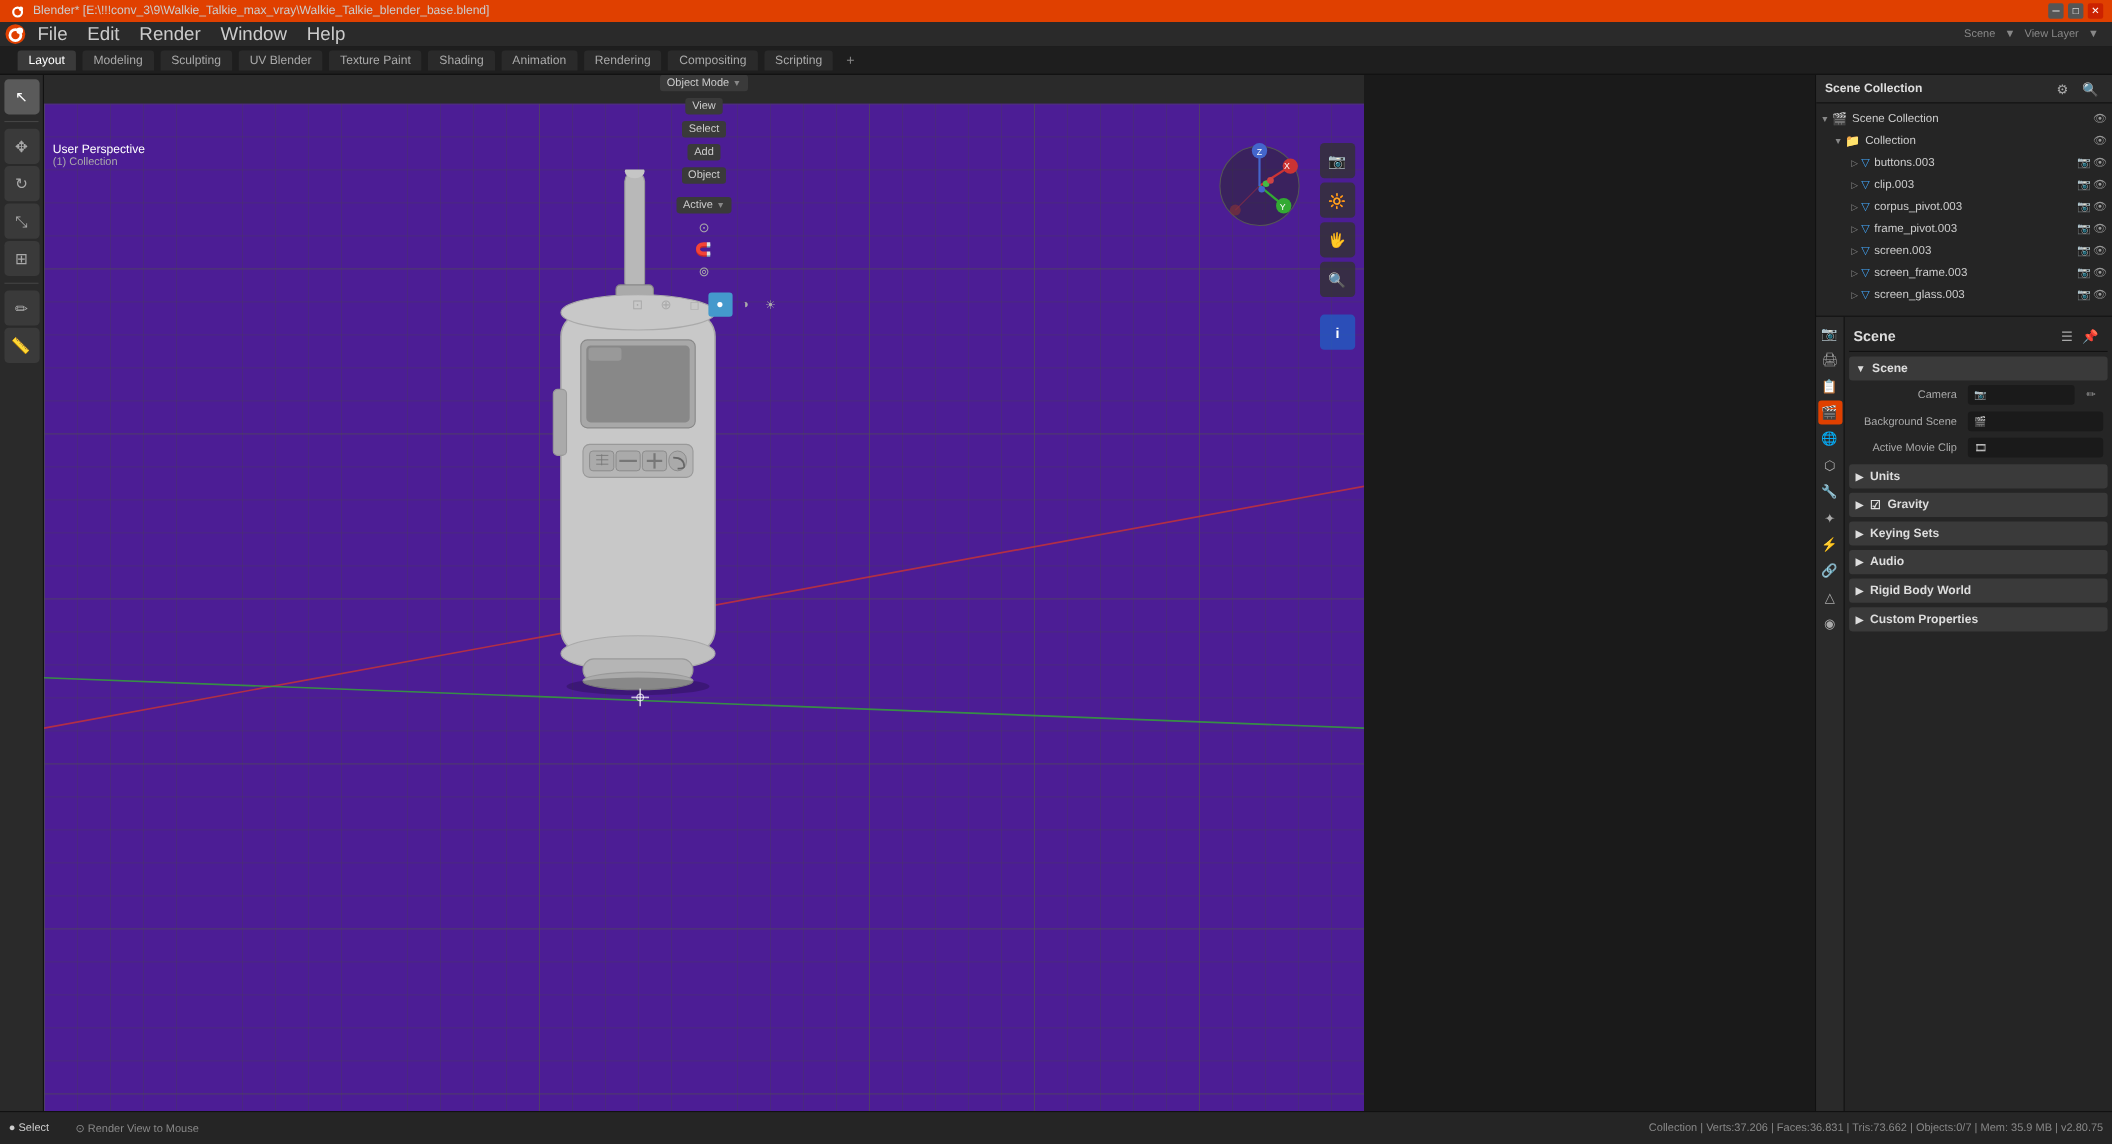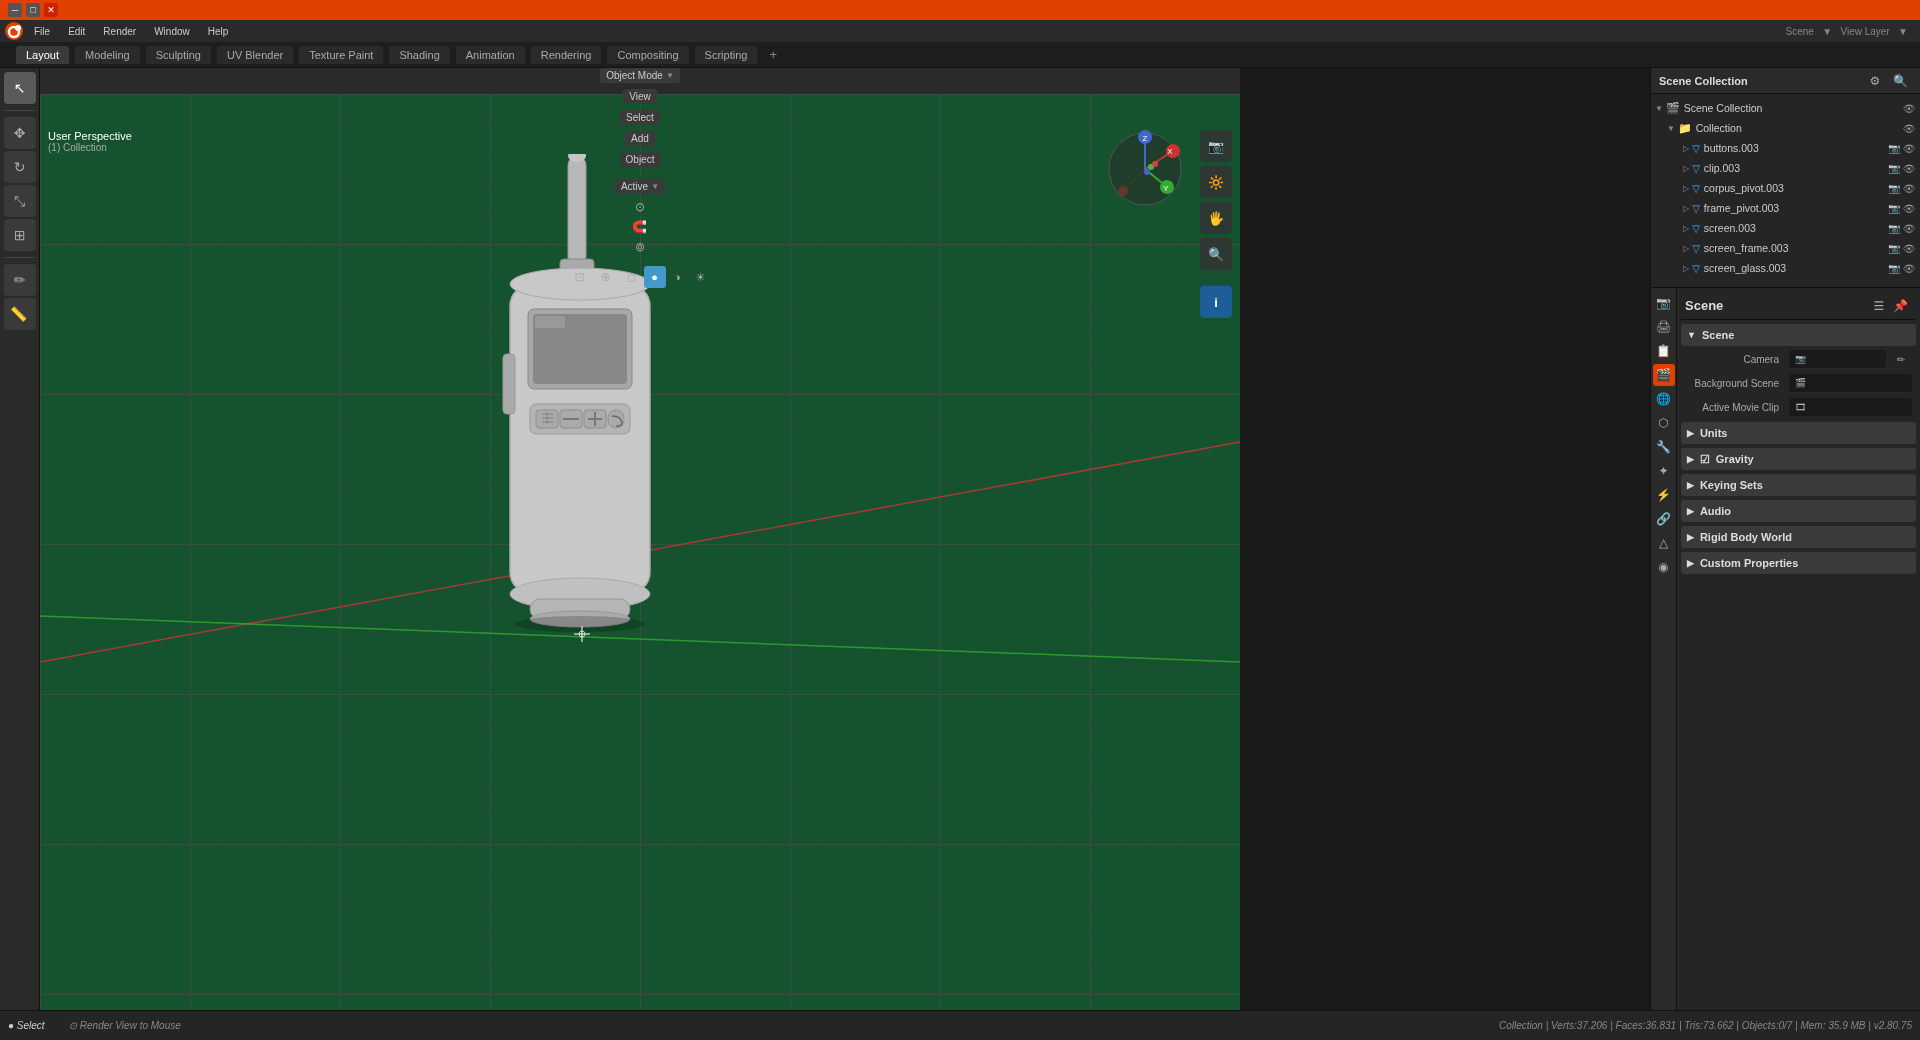--- a/index.html
+++ b/index.html
@@ -55,21 +55,21 @@
       align-items: center;
       position: absolute;
       top: 20px;
       left: 0;
       z-index: 100;
       padding: 0 4px;
       gap: 2px;
     }
     .menu-item {
       padding: 2px 8px;
-      font-size: 10px;
+      font-size: 17px;
       color: #cccccc;
       cursor: pointer;
       border-radius: 3px;
     }
 
     
     #workspace-tabs {
       width: 100%;
       height: 26px;
       background: #1e1e1e;
@@ -195,21 +195,21 @@
       color: #bbb;
     }
 
     
     #viewport-canvas {
       position: absolute;
       top: 26px;
       left: 0;
       right: 0;
       bottom: 0;
-      background: #14532d;
+      background: #4c1d95;
       overflow: hidden;
     }
 
     
     #viewport-info {
       position: absolute;
       top: 36px;
       left: 8px;
       font-size: 11px;
       color: #ffffff;
@@ -408,21 +408,20 @@
       height: 30px;
       background: #252525;
       border-top: 1px solid #111;
       display: flex;
       align-items: center;
       padding: 0 8px;
       gap: 4px;
       font-size: 10px;
       color: #888;
       z-index: 200;
-      font-style: italic;
     }
 
     .dropdown-arrow {
       font-size: 8px;
       color: #888;
     }
 
     
     #nav-gizmo {
       width: 80px;
@@ -484,20 +483,28 @@
       color: #4af;
       font-size: 10px;
       margin-right: 4px;
     }
 
   </style>
 </head>
 <body>
 
 <div id="title-bar">
+  <div style="display:flex;align-items:center;gap:6px;flex:1;">
+    <svg width="16" height="16" viewBox="0 0 16 16">
+      <circle cx="8" cy="8" r="7" fill="#e04000"></circle>
+      <circle cx="8" cy="9" r="4" fill="none" stroke="white" stroke-width="2"></circle>
+      <circle cx="11" cy="6" r="2" fill="white"></circle>
+    </svg>
+    <span>Blender* [E:\!!!conv_3\9\Walkie_Talkie_max_vray\Walkie_Talkie_blender_base.blend]</span>
+  </div>
   <div id="window-controls">
     <div class="win-btn win-minimize">─</div>
     <div class="win-btn win-maximize">□</div>
     <div class="win-btn win-close">✕</div>
   </div>
 </div>
 
 <div id="menu-bar">
   <svg width="20" height="20" viewBox="0 0 20 20">
     <circle cx="10" cy="10" r="9" fill="#e04000"></circle>

